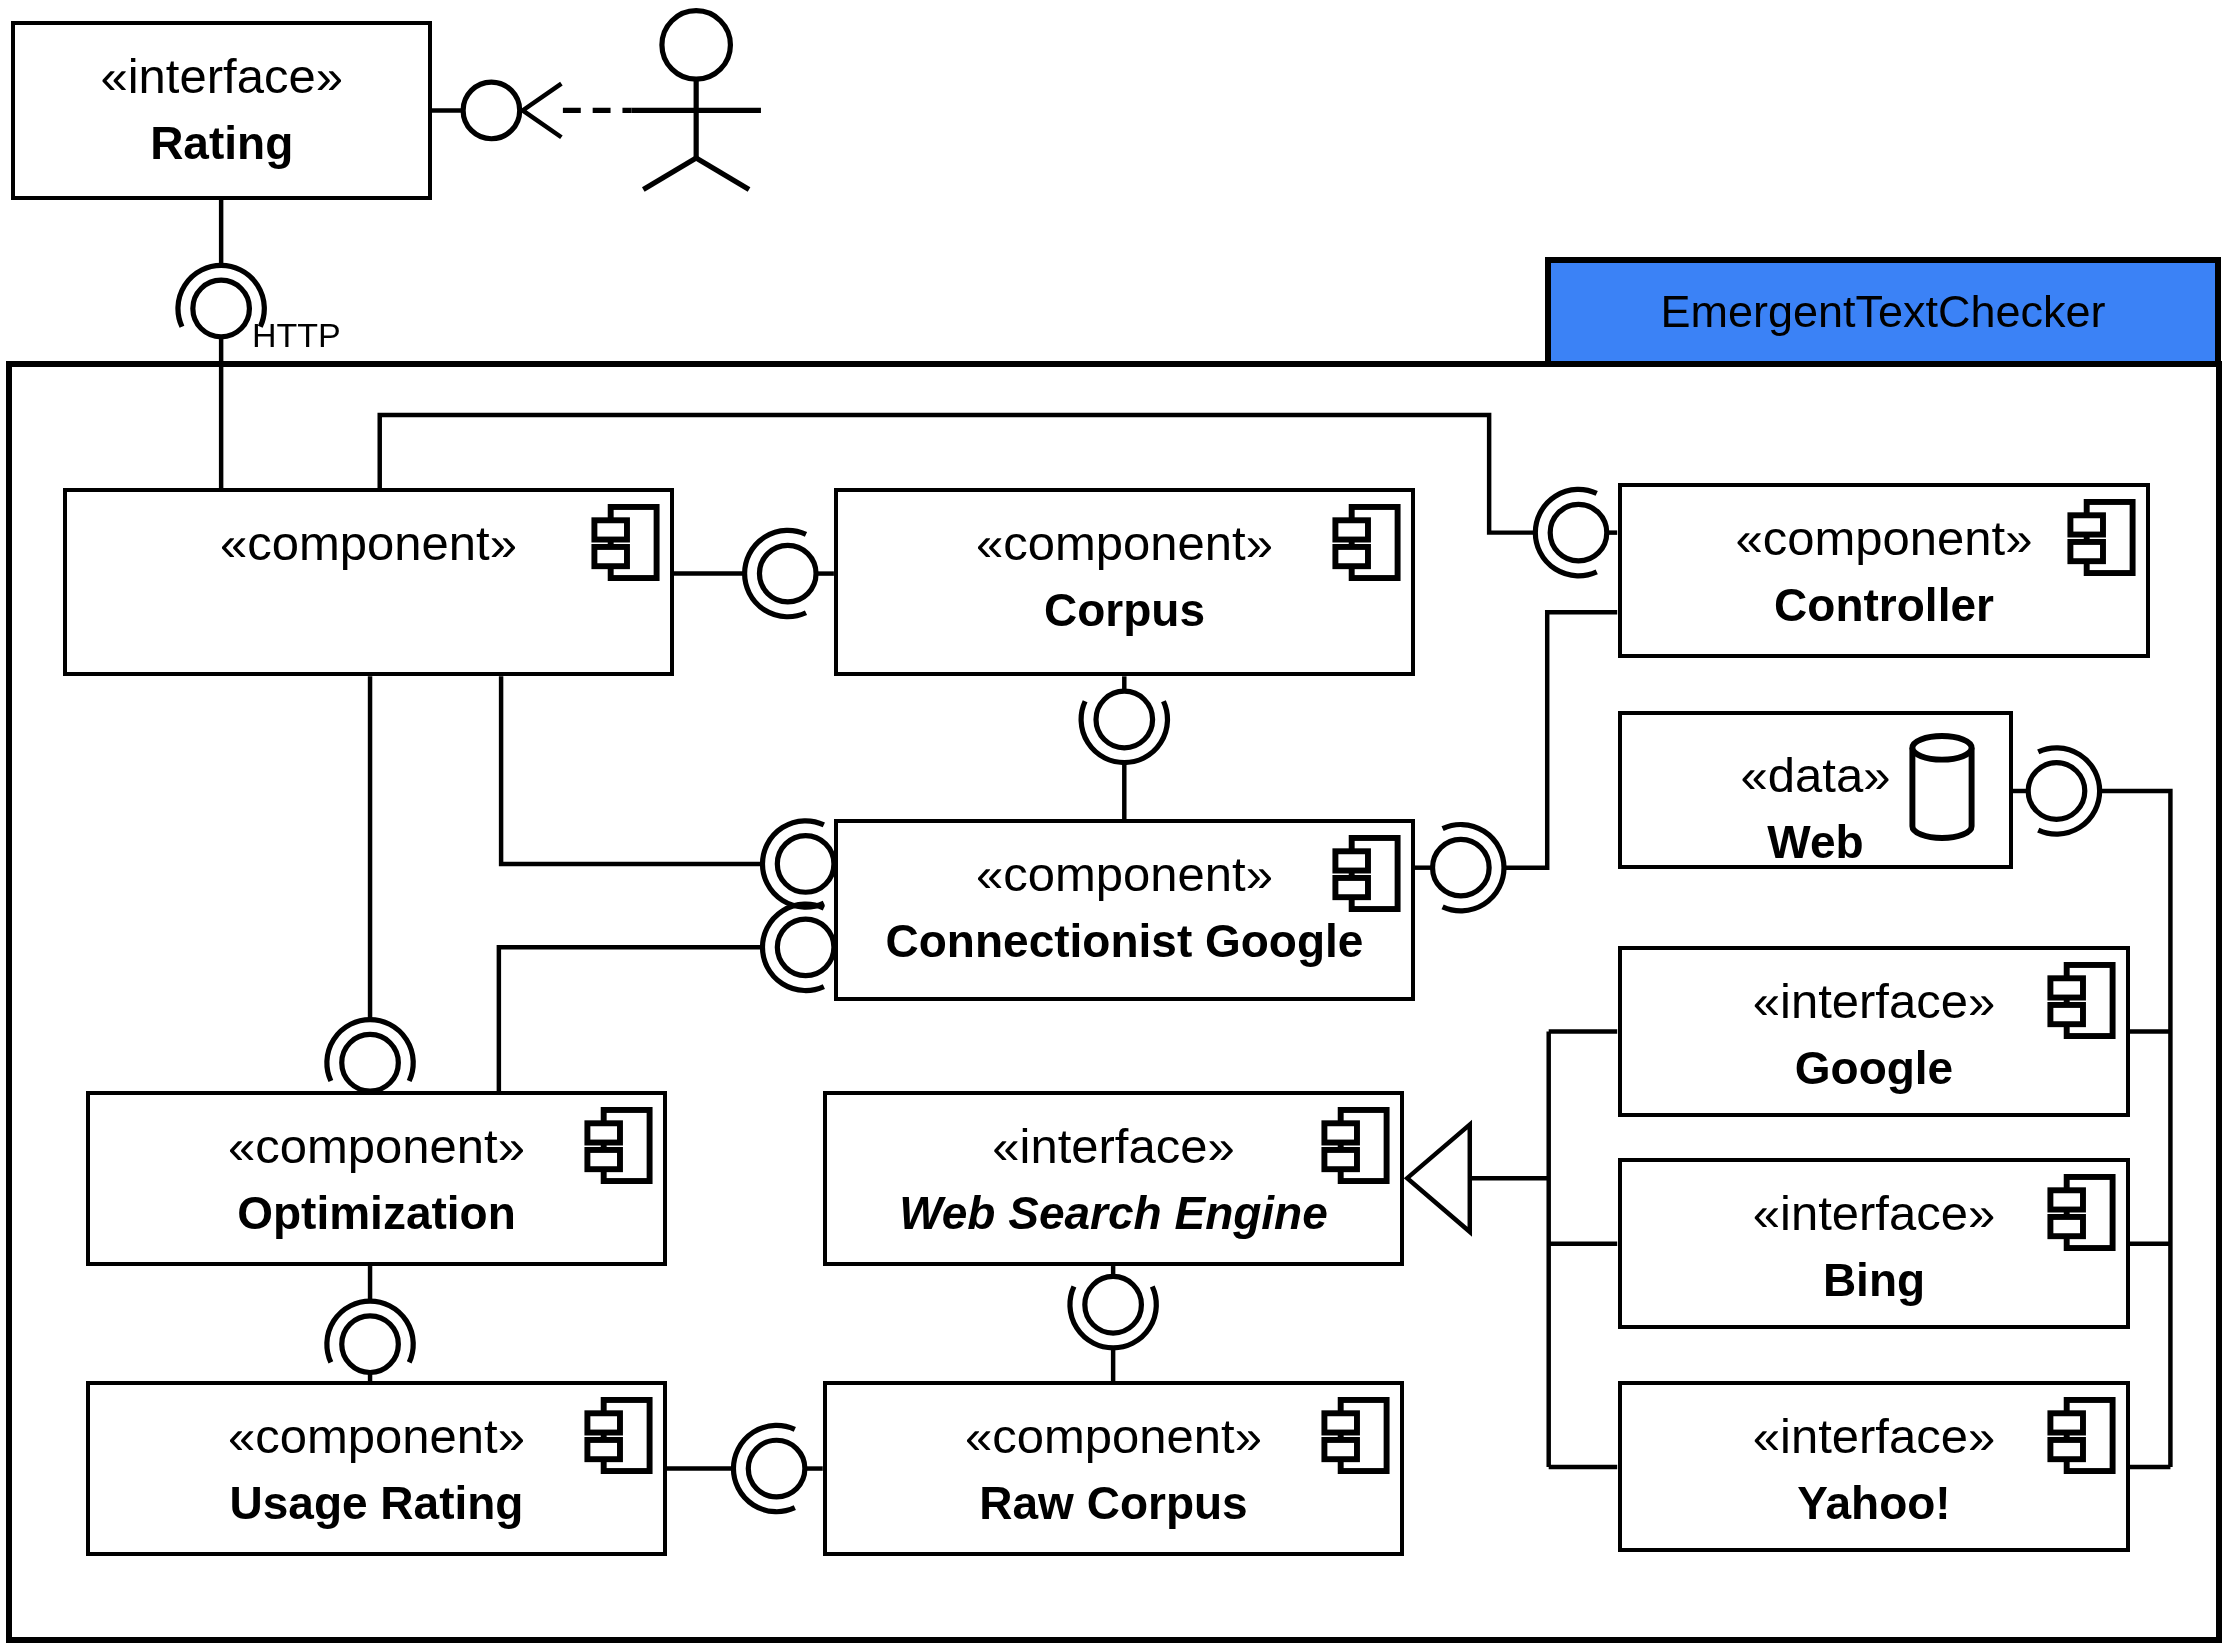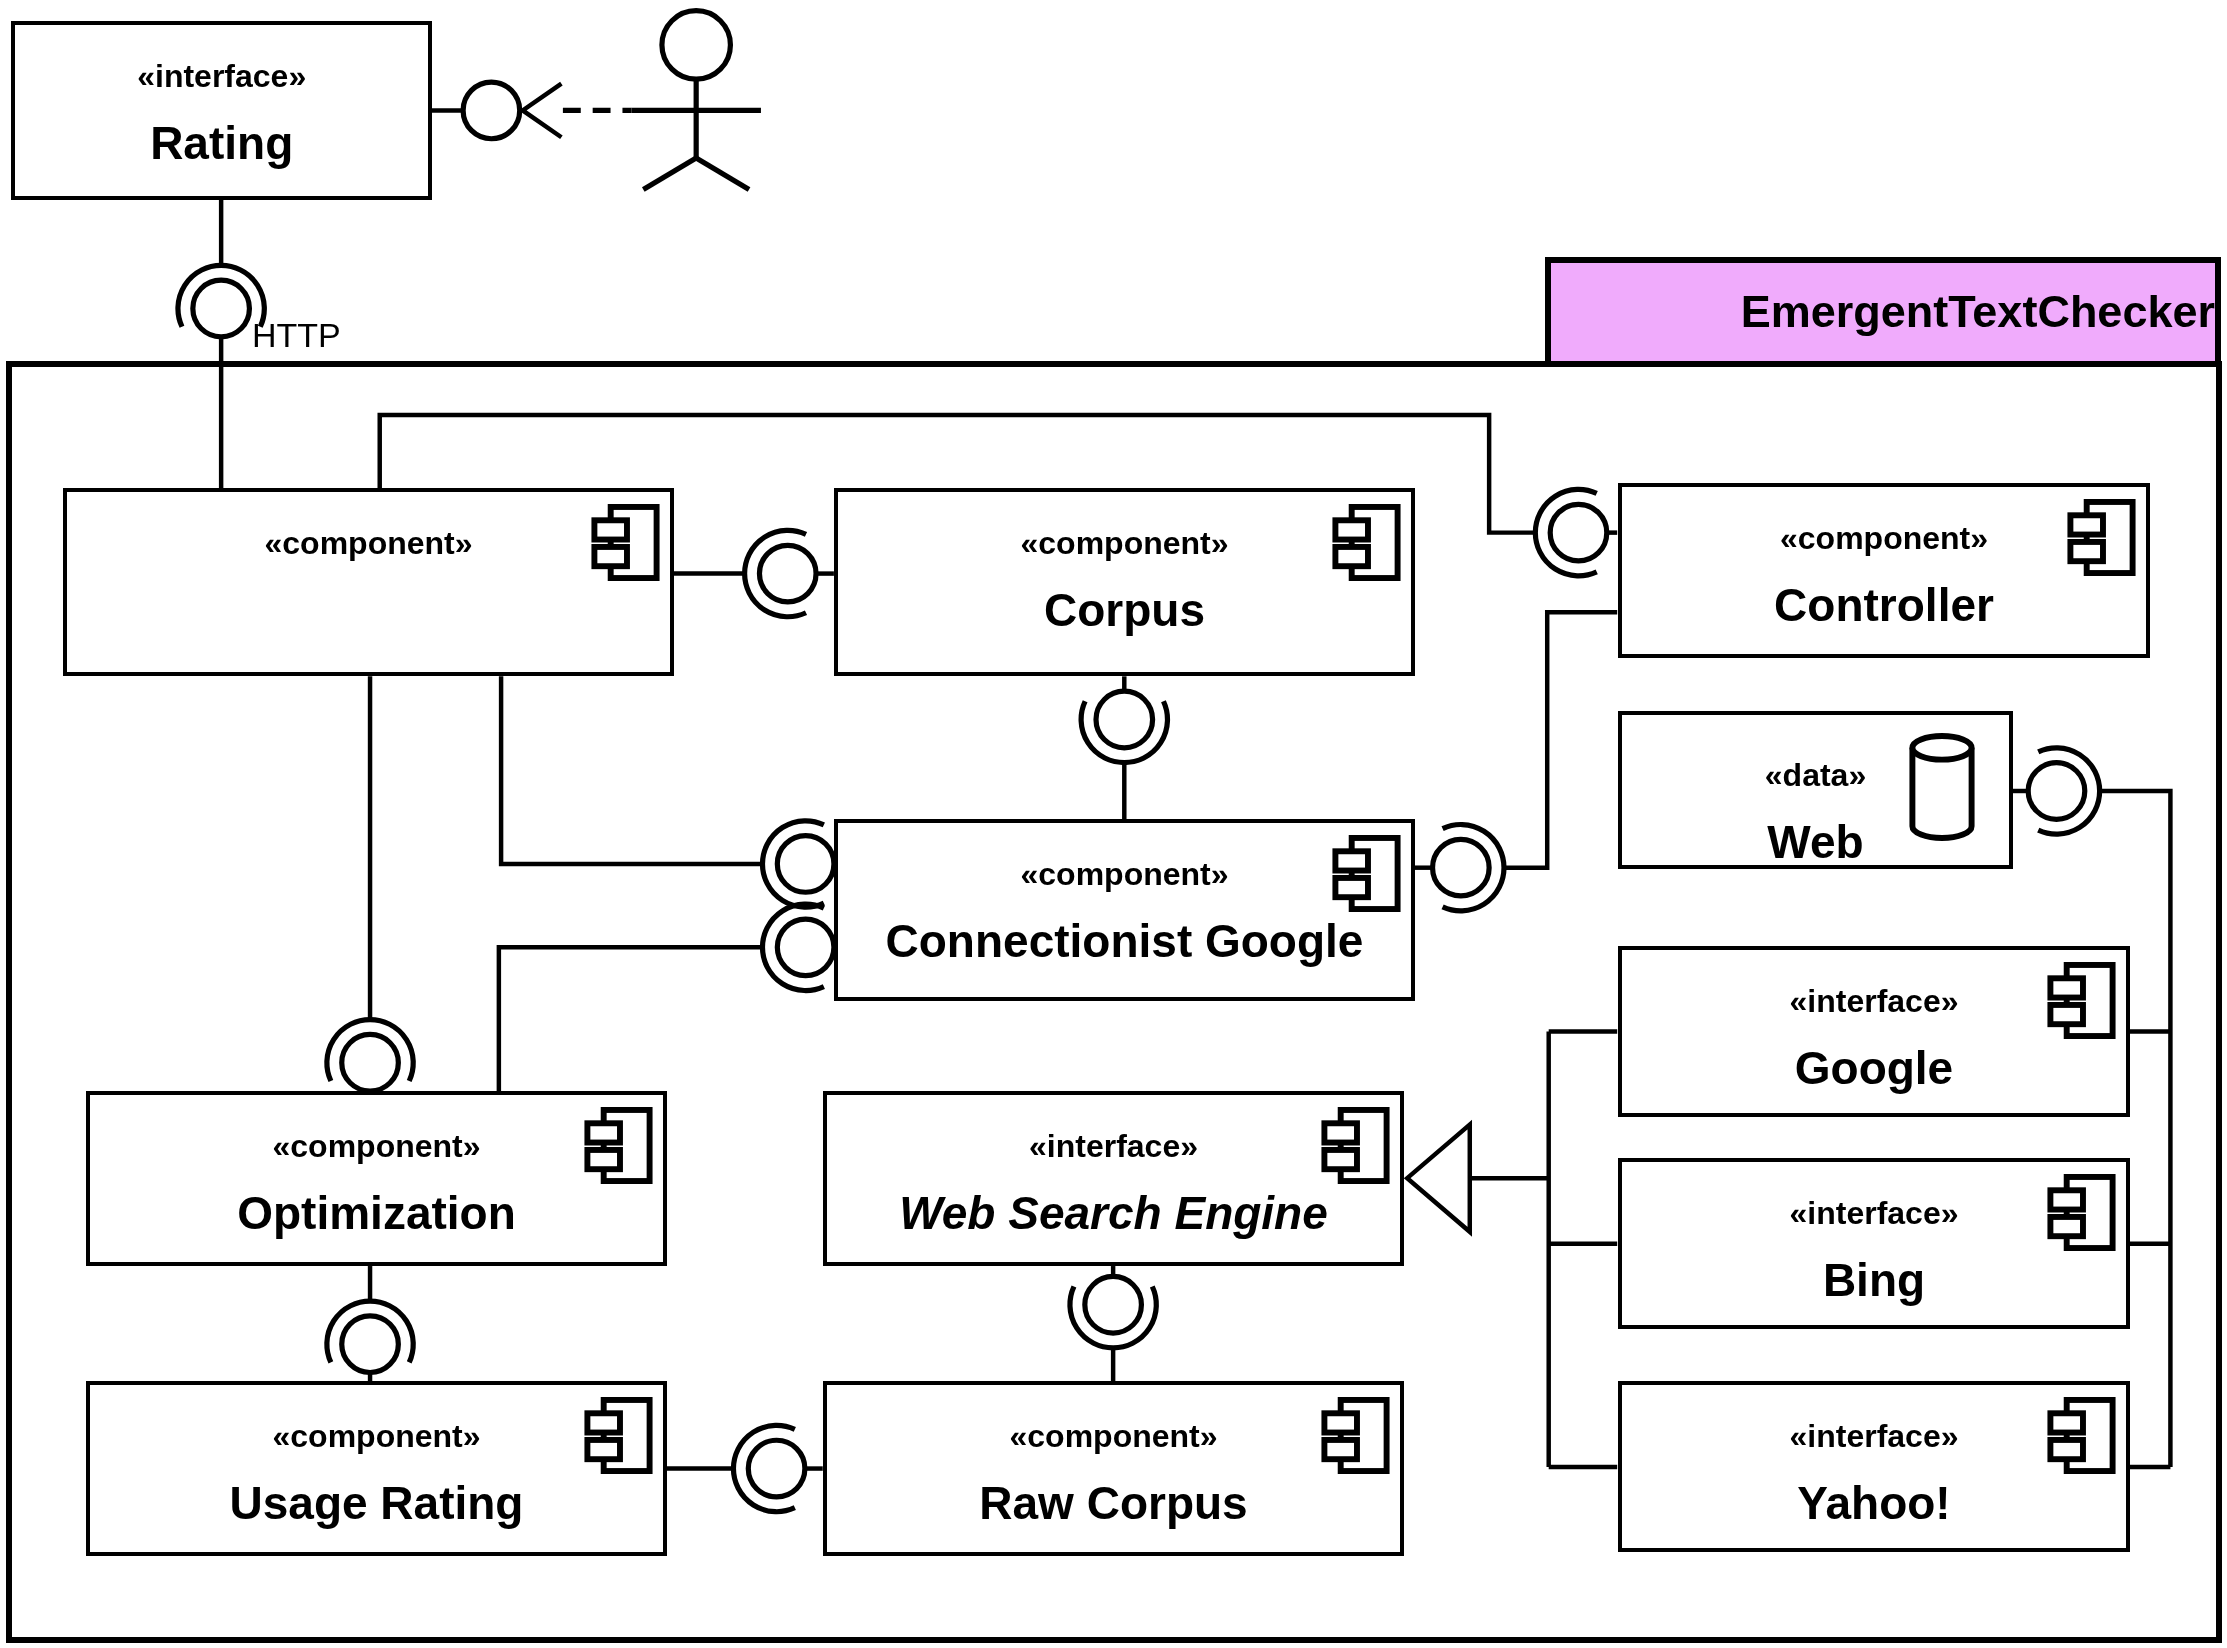--- a/index.html
+++ b/index.html
@@ -4,32 +4,32 @@
 <style>
   html,body{margin:0;padding:0;background:#fff;}
   #stage{
     position:relative;width:2227px;height:1649px;background:#ffffff;
     font-family:"Liberation Sans",sans-serif;color:#000;overflow:hidden;
   }
   .node{
     position:absolute;box-sizing:border-box;background:#fff;border:4.5px solid #000;
     text-align:center;padding-top:21px;z-index:2;
   }
-  .stereo{display:block;font-size:32px;line-height:60px;font-weight:700;}
+  .stereo{display:block;font-size:49px;line-height:60px;font-weight:400;}
   .cname{display:block;font-size:46px;line-height:74px;font-weight:700;}
   .cname.it{font-style:italic;}
   #frame{
     position:absolute;box-sizing:border-box;border:6.7px solid #000;background:transparent;
     left:6px;top:361px;width:2216px;height:1282px;z-index:1;
   }
   #tab{
-    position:absolute;box-sizing:border-box;border:6.7px solid #000;background:#f0abfc;
+    position:absolute;box-sizing:border-box;border:6.7px solid #000;background:#3b82f6;
     left:1545px;top:257px;width:676px;height:110px;z-index:2;
-    display:flex;align-items:center;justify-content:flex-end;
-    font-size:45px;font-weight:700;
+    display:flex;align-items:center;justify-content:center;
+    font-size:45px;font-weight:400;
   }
   #http-label{
     position:absolute;left:252px;top:316px;font-size:34px;font-weight:400;z-index:3;
   }
   .icon{position:absolute;top:12px;right:10.4px;}
   .icon.db{top:16.4px;right:30px;}
   #connectors{position:absolute;left:0;top:0;z-index:4;pointer-events:none;}
   #connectors .ln{stroke:#000;stroke-width:6;fill:none;}
   #connectors .dash{stroke:#000;stroke-width:7;fill:none;stroke-dasharray:24 16;}
   #connectors .ball{fill:#fff;stroke:#000;stroke-width:7;}

